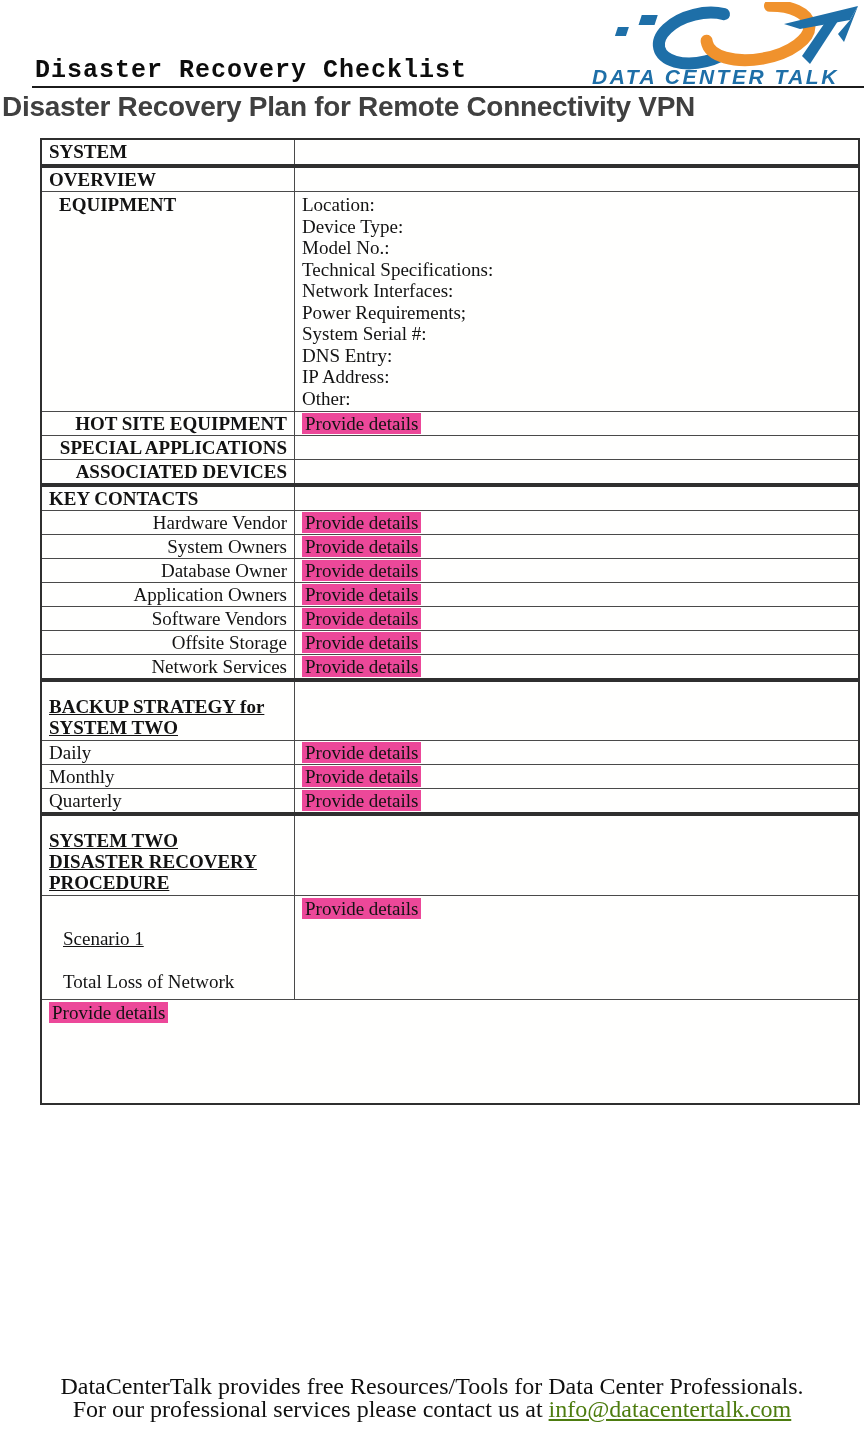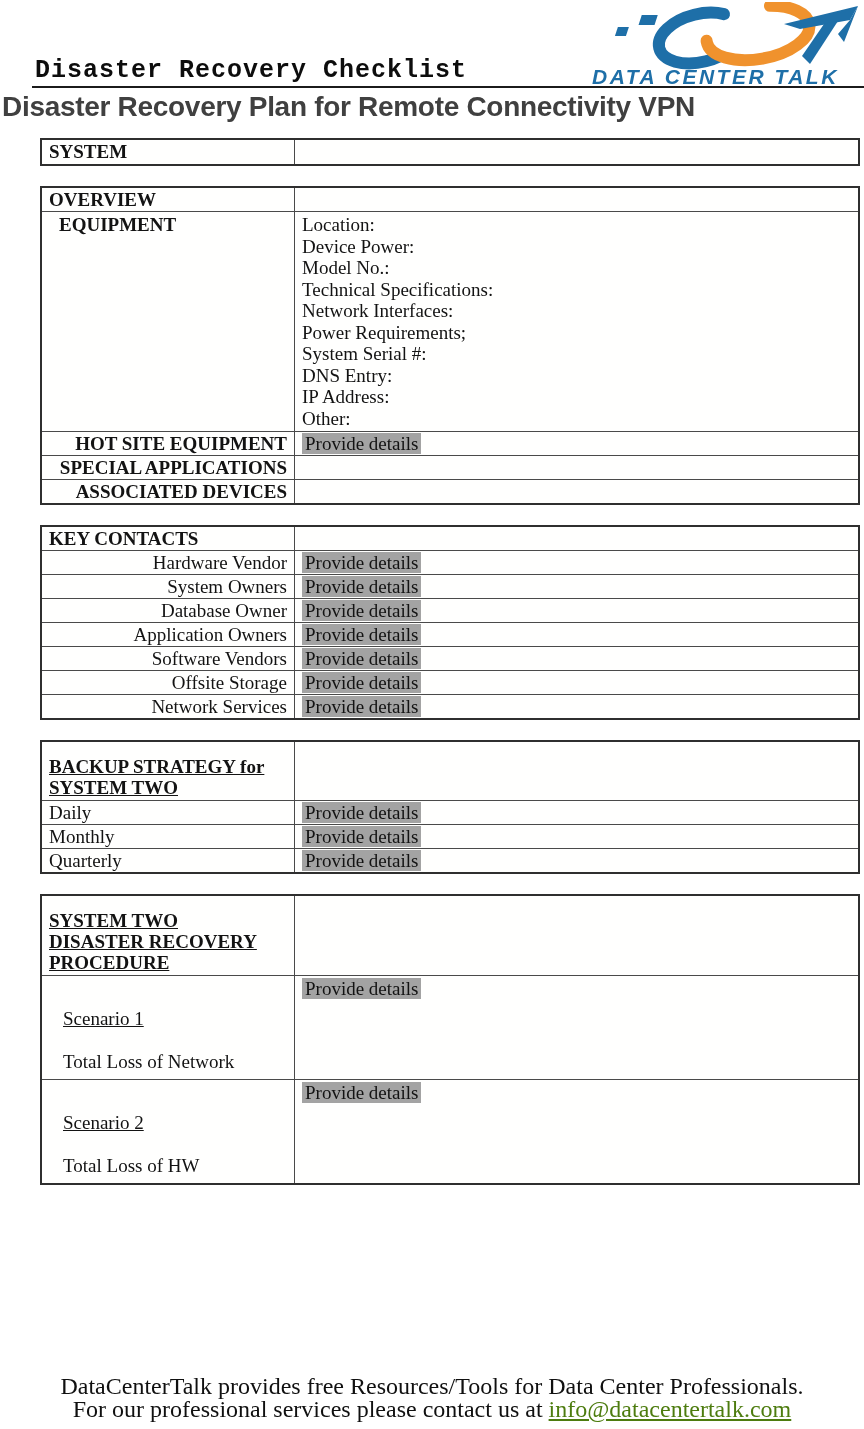--- a/index.html
+++ b/index.html
@@ -17,34 +17,34 @@
     font-weight:bold; font-size:25px; letter-spacing:1px; color:#0d0d0d; white-space:nowrap;
   }
   .logo-wrap { position:absolute; right:4px; top:2px; width:272px; height:86px; }
   .doc-title {
     font-family:"Liberation Sans", sans-serif; font-weight:bold;
     font-size:28px; color:#404040; margin:3px 0 0 2px; letter-spacing:-0.3px; white-space:nowrap;
   }
 
   
   .tables-area { margin:15px 4px 0 40px; width:820px; }
-  .doc-table { border:2px solid #2f2f2f; margin-bottom:20px; background:#fffffe; }
+  .doc-table { border:2px solid #2f2f2f; background:#fffffe; }
   .t-row { display:flex; align-items:stretch; }
   .t-row + .t-row { border-top:1px solid #4a4a4a; }
   .t-cell { padding:1px 7px; font-size:19px; line-height:21px; }
   .t-label { width:253px; border-right:1px solid #4a4a4a; flex:none; }
   .t-value { flex:1 1 auto; }
   .t-row { min-height:23px; }
   .lbl-line { min-height:21px; }
   .bold { font-weight:bold; }
   .right { text-align:right; }
   .indent { padding-left:17px; }
   .underline { text-decoration:underline; }
   .val-line { line-height:21.5px; }
-  .hl { background:#a3a3a3; padding:0 3px; }
+  .hl { background:#ec4899; padding:0 3px; }
 
   .k-system { min-height:24px; }
   .k-equipment .t-cell { padding-top:2px; padding-bottom:2px; }
   .k-scenario { min-height:104px; }
   .k-scenario .t-label { padding-top:32px;padding-left:21px; }
   .k-scenario .lbl-line + .lbl-line { margin-top:22px; }
   .k-scenario .t-value { padding-top:2px; }
   .k-multihead .t-cell { padding-top:14px; padding-bottom:2px;text-decoration:underline; }
 
   
@@ -95,21 +95,21 @@
           <div class="lbl-line bold">OVERVIEW</div>
         </div>
         <div class="t-cell t-value"></div>
       </div>
       <div class="t-row k-equipment">
         <div class="t-cell t-label indent">
           <div class="lbl-line bold">EQUIPMENT</div>
         </div>
         <div class="t-cell t-value">
           <div class="val-line">Location:</div>
-          <div class="val-line">Device Power:</div>
+          <div class="val-line">Device Type:</div>
           <div class="val-line">Model No.:</div>
           <div class="val-line">Technical Specifications:</div>
           <div class="val-line">Network Interfaces:</div>
           <div class="val-line">Power Requirements;</div>
           <div class="val-line">System Serial #:</div>
           <div class="val-line">DNS Entry:</div>
           <div class="val-line">IP Address:</div>
           <div class="val-line">Other:</div>
         </div>
       </div>
@@ -219,24 +219,20 @@
         <div class="t-cell t-value"></div>
       </div>
       <div class="t-row k-scenario">
         <div class="t-cell t-label">
           <div class="lbl-line underline">Scenario 1</div>
           <div class="lbl-line">Total Loss of Network</div>
         </div>
         <div class="t-cell t-value"><span class="hl">Provide details</span></div>
       </div>
       <div class="t-row k-scenario">
-        <div class="t-cell t-label">
-          <div class="lbl-line underline">Scenario 2</div>
-          <div class="lbl-line">Total Loss of HW</div>
-        </div>
         <div class="t-cell t-value"><span class="hl">Provide details</span></div>
       </div>
     </div>
   </div>
 
 <div class="footer">
   <div>DataCenterTalk provides free Resources/Tools for Data Center Professionals.</div>
   <div><span>For our professional services please contact us at </span><a href="#">info@datacentertalk.com</a></div>
 </div>
 

